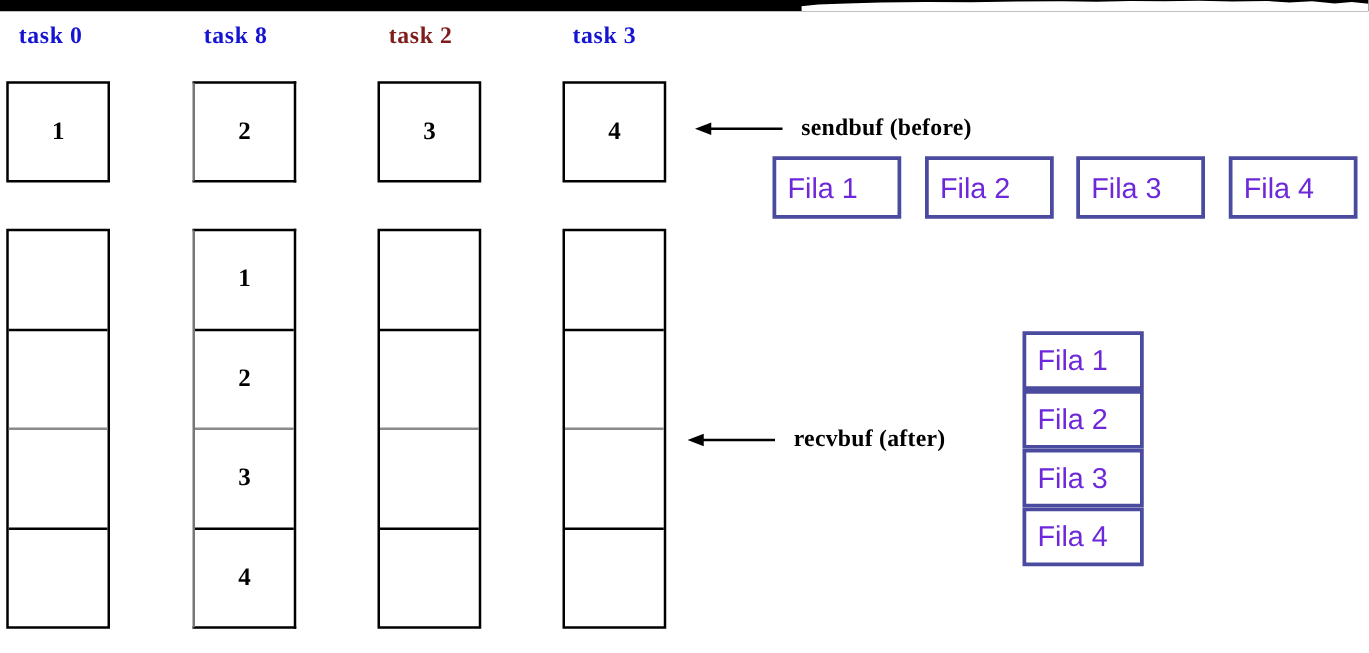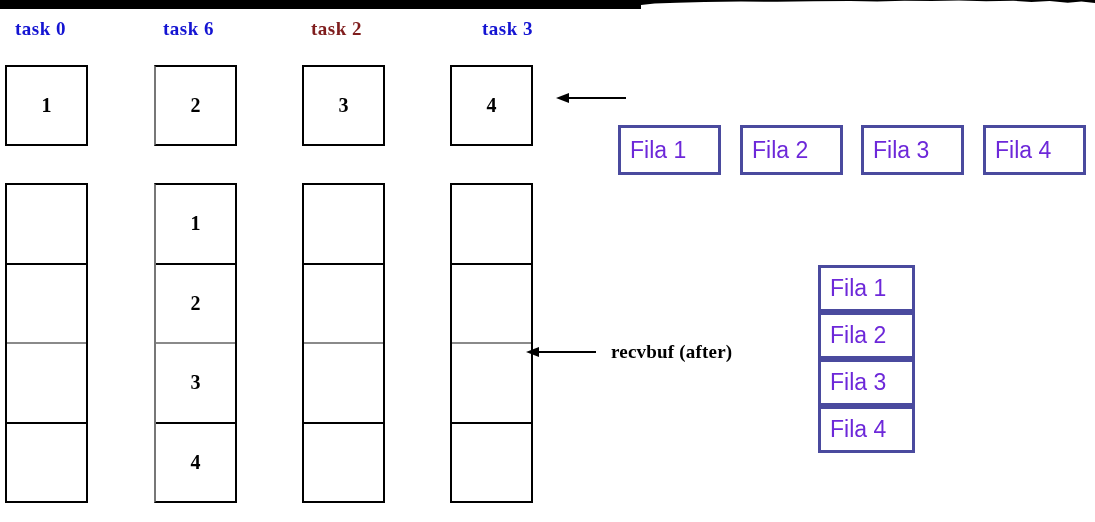--- a/index.html
+++ b/index.html
@@ -161,23 +161,23 @@
 </head>
 <body>
 
 <div id="canvas">
 
   <div class="top-band"></div>
   <div class="top-band-cut"></div>
 
   <div id="task-labels">
       <div class="task-label" style="left: 15px; color: rgb(20, 20, 210);">task 0</div>
-      <div class="task-label" style="left: 163px; color: rgb(20, 20, 210);">task 6</div>
+      <div class="task-label" style="left: 163px; color: rgb(20, 20, 210);">task 8</div>
       <div class="task-label" style="left: 311px; color: #7f1d1d;">task 2</div>
-      <div class="task-label" style="left: 458px; color: rgb(20, 20, 210); margin-left: 24px;">task 3</div>
+      <div class="task-label" style="left: 458px; color: rgb(20, 20, 210);">task 3</div>
     </div>
 
   <div id="send-row">
       <div class="send-cell" style="left: 5px; top: 65px;">1</div>
       <div class="send-cell soft-left" style="left: 154px; top: 65px;">2</div>
       <div class="send-cell" style="left: 302px; top: 65px;">3</div>
       <div class="send-cell" style="left: 450px; top: 65px;">4</div>
     </div>
 
   <div id="recv-grid">
@@ -206,22 +206,23 @@
         <div class="recv-cell"></div>
       </div>
     </div>
 
   <div id="annotations">
       <div class="annot" style="left: 556px; top: 92px;">
         <div class="arrow-wrap">
           <div class="arrow-line"></div>
           <div class="arrow-head"></div>
         </div>
-      </div>
-      <div class="annot" style="left: 526px; top: 341px;">
+        <div class="annot-text">sendbuf (before)</div>
+      </div>
+      <div class="annot" style="left: 550px; top: 341px;">
         <div class="arrow-wrap">
           <div class="arrow-line"></div>
           <div class="arrow-head"></div>
         </div>
         <div class="annot-text">recvbuf (after)</div>
       </div>
     </div>
 
   <div id="fila-row">
       <div class="fila-box fila-row" style="left: 618px; border-color: rgb(74, 74, 158);">Fila 1</div>

